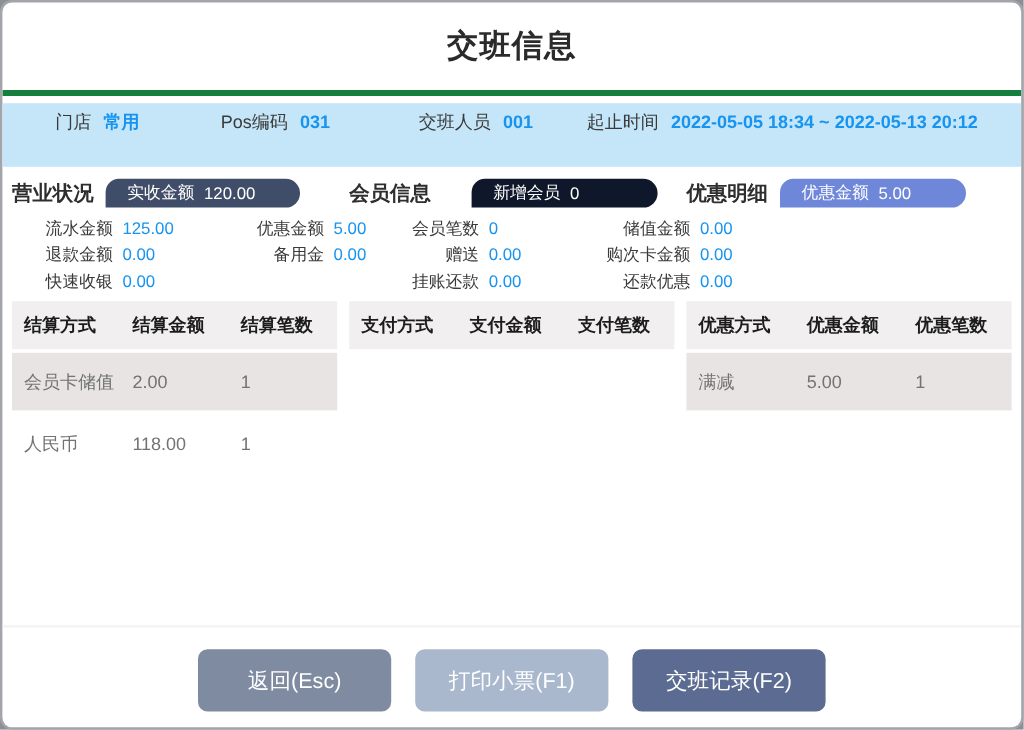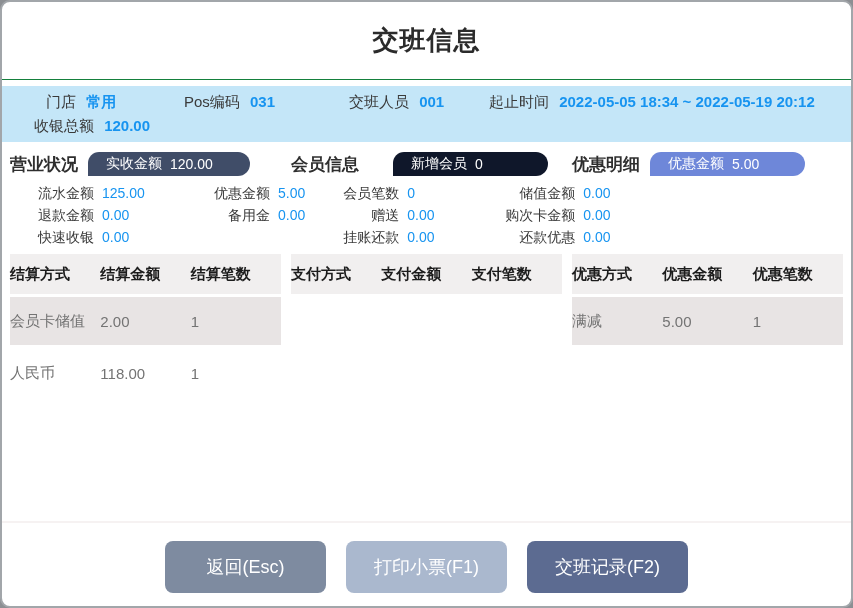--- a/index.html
+++ b/index.html
@@ -16,21 +16,21 @@
     border:2px solid #a2a6aa;
     border-radius:10px;
     overflow:hidden;
     display:flex; flex-direction:column;
   }
 
   
   .title-bar {
     height:78px; flex:0 0 78px;
     display:flex; align-items:center; justify-content:center;
-    border-bottom:1px solid #15803d;
+    border-bottom:5px solid #15803d;
   }
   .title-bar h1 { font-size:26px; font-weight:600; color:#2b2b2b; letter-spacing:1px; }
 
   
   .info-bar {
     flex:0 0 53px; margin-top:6px;
     background:#c4e6f8;
     padding:7px 14px 6px 32px;
     font-size:15px;
   }
@@ -81,21 +81,21 @@
     font-weight:700; font-size:15px; color:#1c1c1c;
     margin-bottom:3px;
   }
   .t-row {
     display:grid; grid-template-columns:1fr 1fr 1fr;
     height:48px; align-items:center;
     font-size:15px; color:#737373;
     margin-bottom:4px;
   }
   .t-row.striped { background:#e8e4e4; }
-  .t-head > div, .t-row > div { white-space:nowrap; }
+  .t-head > div, .t-row > div { padding-left:10px; white-space:nowrap; }
 
   
   .footer {
     flex:0 0 85px;
     border-top:2px solid #f6f2f2;
     display:flex; justify-content:center; align-items:flex-start;
     gap:20px; padding-top:18px;
   }
   .btn {
     width:161px; height:52px; border:none; border-radius:8px;
@@ -126,26 +126,22 @@
       <div class="info-field f1">
         <span class="info-label">Pos编码</span>
         <span class="info-value">031</span>
       </div>
       <div class="info-field f2">
         <span class="info-label">交班人员</span>
         <span class="info-value">001</span>
       </div>
       <div class="info-field f3">
         <span class="info-label">起止时间</span>
-        <span class="info-value">2022-05-05 18:34 ~ 2022-05-19 20:12</span>
-      </div>
-    </div>
-    <div class="info-row2">
-      <span class="info-label">收银总额</span>
-      <span class="info-value">120.00</span>
+        <span class="info-value">2022-05-05 18:34 ~ 2022-05-13 20:12</span>
+      </div>
     </div>
   </div>
 
   <div class="summary-row">
     <div class="section-head">
       <span class="section-title">营业状况</span>
       <span class="badge badge-navy">
         <span class="b-label">实收金额</span>
         <span class="b-value">120.00</span>
       </span>

